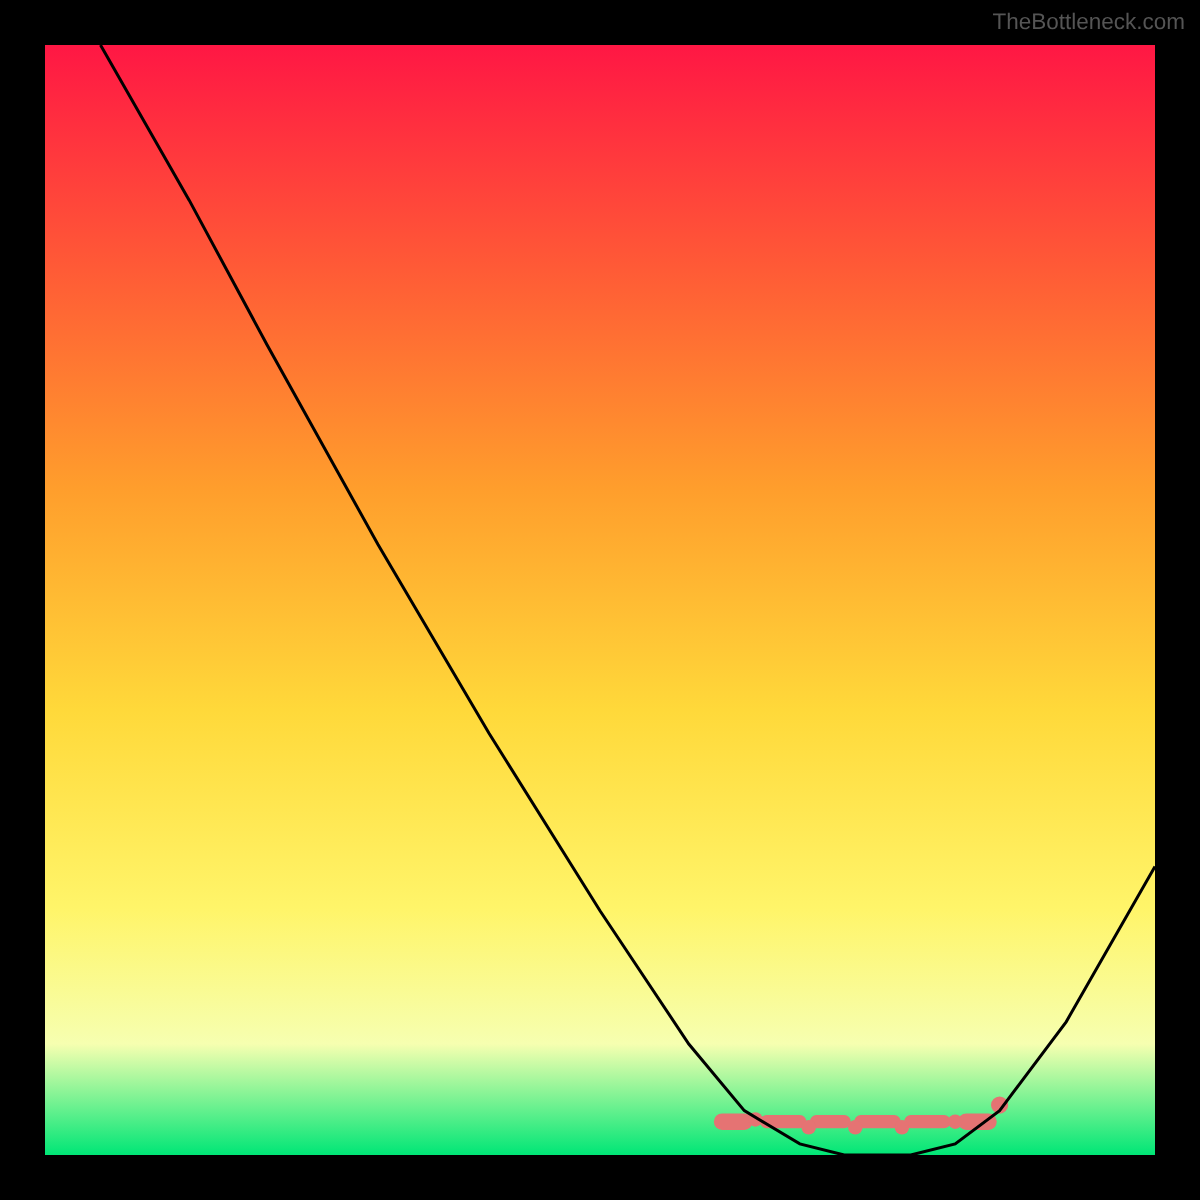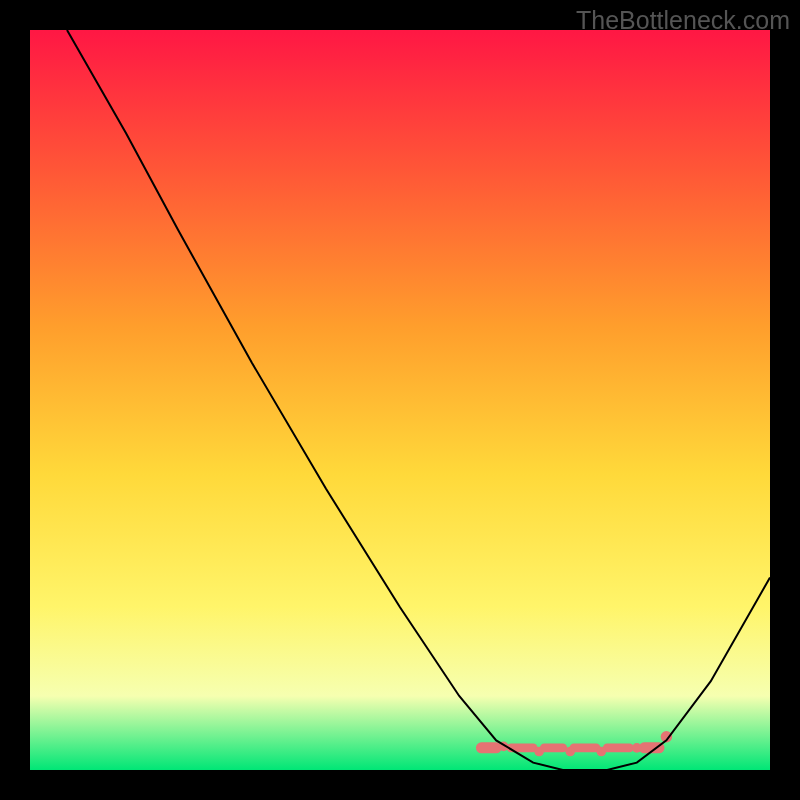--- a/index.html
+++ b/index.html
@@ -9,21 +9,21 @@
     height: 800px;
     background: #000;
     font-family: Arial, sans-serif;
     position: relative;
   }
   .watermark {
     position: absolute;
     top: 6px;
     right: 10px;
     color: #555;
-    font-size: 25px;
+    font-size: 15px;
     font-weight: 500;
     z-index: 10;
   }
   .plot-area {
     position: absolute;
     left: 30px;
     top: 30px;
     width: 740px;
     height: 740px;
     overflow: hidden;

